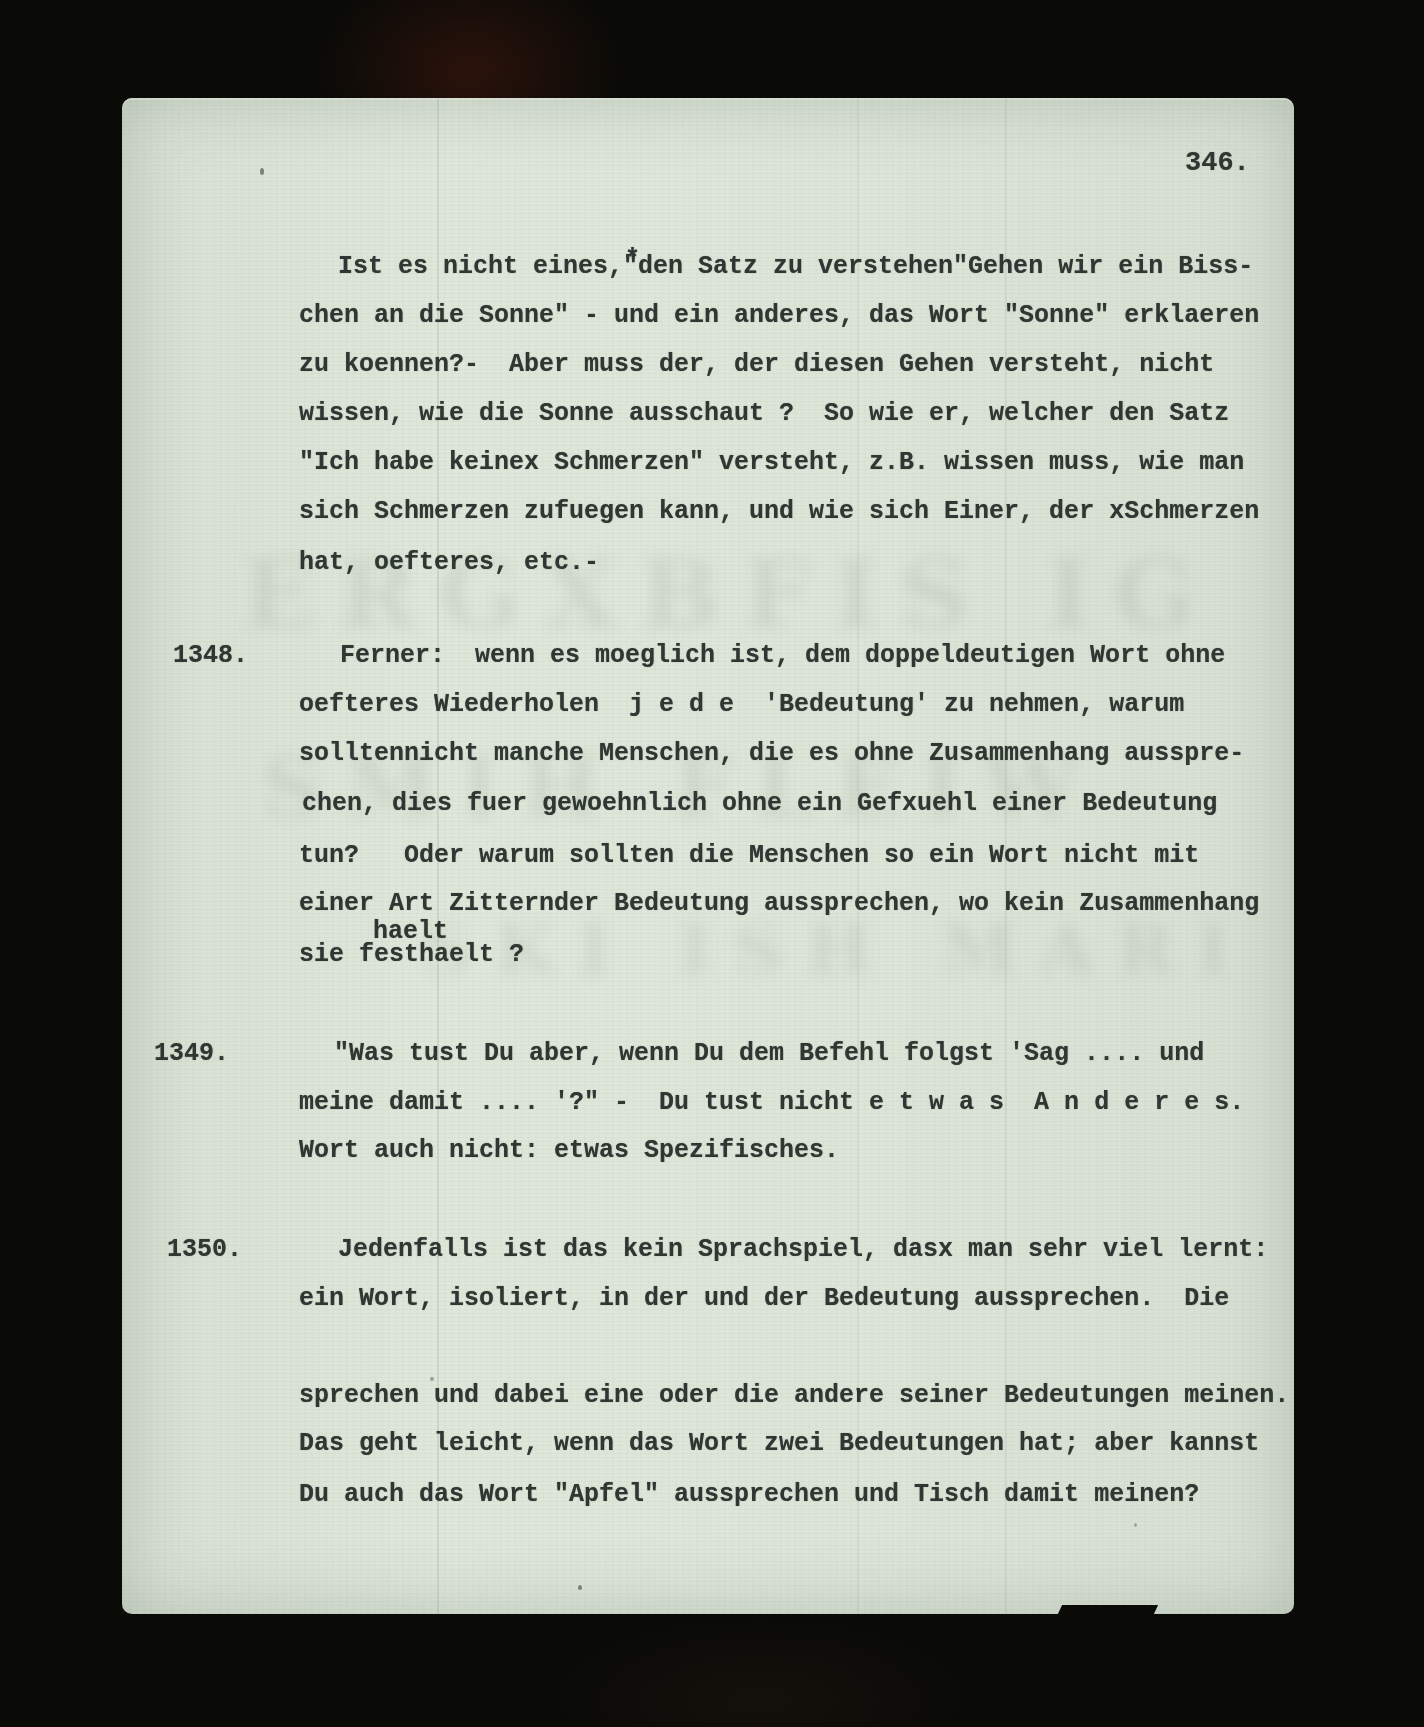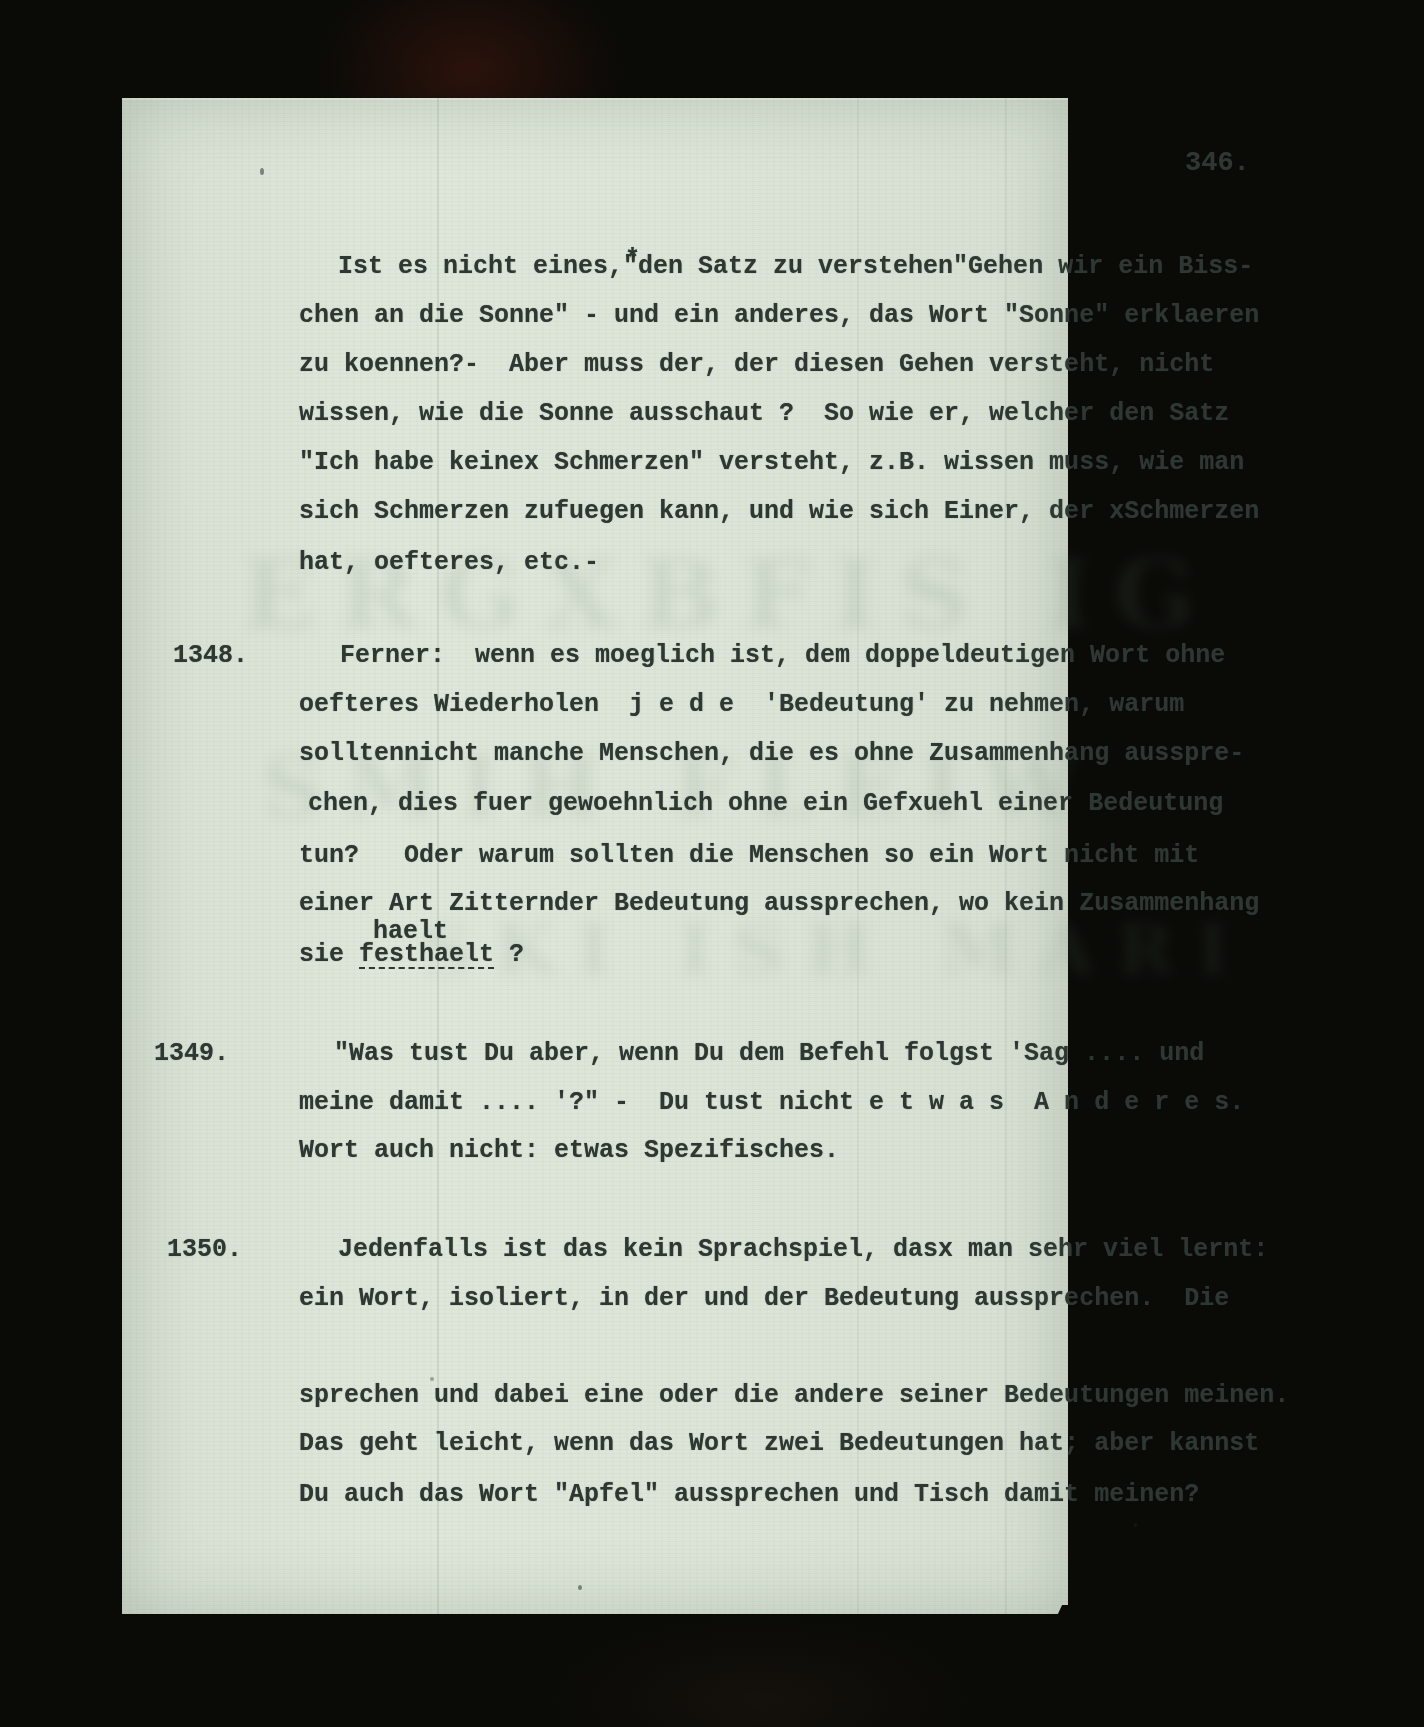--- a/index.html
+++ b/index.html
@@ -1,37 +1,37 @@
 <!DOCTYPE html>
 <html><head>
 <meta charset="utf-8">
 <style>
   html,body{margin:0;padding:0;background:#0a0a07;width:1424px;height:1727px;overflow:hidden;}
   .backdrop{position:absolute;left:0;top:0;width:1424px;height:1727px;
     background:
       radial-gradient(220px 160px at 470px 70px, rgba(70,25,15,.55), rgba(0,0,0,0) 70%),
       radial-gradient(300px 120px at 760px 1700px, rgba(40,30,20,.35), rgba(0,0,0,0) 70%),
       #0a0a07;}
-  .paper{position:absolute;left:122px;top:98px;width:946px;height:1516px;
+  .paper{position:absolute;left:122px;top:98px;width:1172px;height:1516px;
     background:linear-gradient(90deg,#d8e0d3 0%,#dfe7da 28%,#dde5d8 62%,#d7dfd2 100%);
     box-shadow:inset 0 0 70px rgba(60,82,62,.22), inset 0 2px 0 rgba(244,248,238,.5);
-    border-radius:0;}
+    border-radius:10px;}
   
   .paper::before{content:"";position:absolute;inset:0;pointer-events:none;
     background:
       repeating-linear-gradient(0deg, rgba(98,118,100,.045) 0 1px, rgba(0,0,0,0) 1px 4px),
       repeating-linear-gradient(90deg, rgba(120,140,120,.03) 0 2px, rgba(0,0,0,0) 2px 7px);}
   .vline{position:absolute;top:0;height:100%;width:2px;background:rgba(92,114,96,.12);}
   .ghost{position:absolute;font-family:"DejaVu Serif","Liberation Serif",serif;font-weight:bold;
     color:#6d8471;filter:blur(7px);opacity:.13;letter-spacing:22px;white-space:pre;pointer-events:none;}
   .ln{position:absolute;font-family:"Liberation Mono","DejaVu Sans Mono",monospace;
     font-weight:700;font-size:25px;line-height:30px;color:#2f3733;white-space:pre;
     text-shadow:0 0 1px rgba(47,55,51,.55);}
   .pagenum{font-size:27px;}
-  .ul{text-decoration:underline;text-decoration-style:dashed;text-decoration-thickness:2px;text-underline-offset:6px;margin-top:28px;}
+  .ul{text-decoration-style:dashed;text-decoration-thickness:2px;text-underline-offset:6px;margin-top:28px;}
   .ov{position:relative;display:inline-block;}
   .ov .over{position:absolute;left:2px;top:-7px;}
   .speck{position:absolute;background:rgba(45,52,48,.55);border-radius:50%;}
   .notch{position:absolute;background:#0a0a07;}
 </style>
 </head>
 <body>
 
 <div class="backdrop"></div>
 
@@ -52,21 +52,21 @@
   <div class="ln" style="left:177px;top:252px">zu koennen?-  Aber muss der, der diesen Gehen versteht, nicht</div>
   <div class="ln" style="left:177px;top:301px">wissen, wie die Sonne ausschaut ?  So wie er, welcher den Satz</div>
   <div class="ln" style="left:177px;top:350px">"Ich habe keinex Schmerzen" versteht, z.B. wissen muss, wie man</div>
   <div class="ln" style="left:177px;top:399px">sich Schmerzen zufuegen kann, und wie sich Einer, der xSchmerzen</div>
   <div class="ln" style="left:177px;top:450px">hat, oefteres, etc.-</div>
 
   <div class="ln" style="left:51px;top:543px">1348.</div>
   <div class="ln" style="left:218px;top:543px">Ferner:  wenn es moeglich ist, dem doppeldeutigen Wort ohne</div>
   <div class="ln" style="left:177px;top:592px">oefteres Wiederholen  j e d e  'Bedeutung' zu nehmen, warum</div>
   <div class="ln" style="left:177px;top:641px">solltennicht manche Menschen, die es ohne Zusammenhang ausspre-</div>
-  <div class="ln" style="left:186px;top:691px">chen, dies fuer gewoehnlich ohne ein Gefxuehl einer Bedeutung</div>
+  <div class="ln" style="left:180px;top:691px">chen, dies fuer gewoehnlich ohne ein Gefxuehl einer Bedeutung</div>
   <div class="ln" style="left:177px;top:743px">tun?   Oder warum sollten die Menschen so ein Wort nicht mit</div>
   <div class="ln" style="left:177px;top:791px">einer Art Zitternder Bedeutung aussprechen, wo kein Zusammenhang</div>
   <div class="ln" style="left:251px;top:819px">haelt</div>
   <div class="ln" style="left:177px;top:842px"><span>sie </span><span class="ul">festhaelt</span><span> ?</span></div>
 
   <div class="ln" style="left:32px;top:941px">1349.</div>
   <div class="ln" style="left:212px;top:941px">"Was tust Du aber, wenn Du dem Befehl folgst 'Sag .... und</div>
   <div class="ln" style="left:177px;top:990px">meine damit .... '?" -  Du tust nicht e t w a s  A n d e r e s.</div>
   <div class="ln" style="left:177px;top:1038px">Wort auch nicht: etwas Spezifisches.</div>
 

